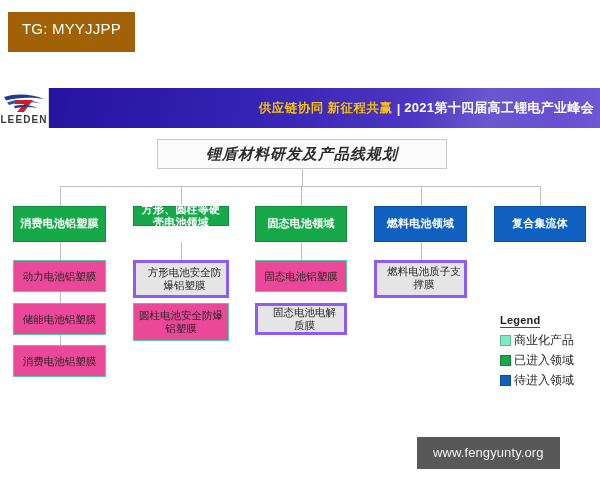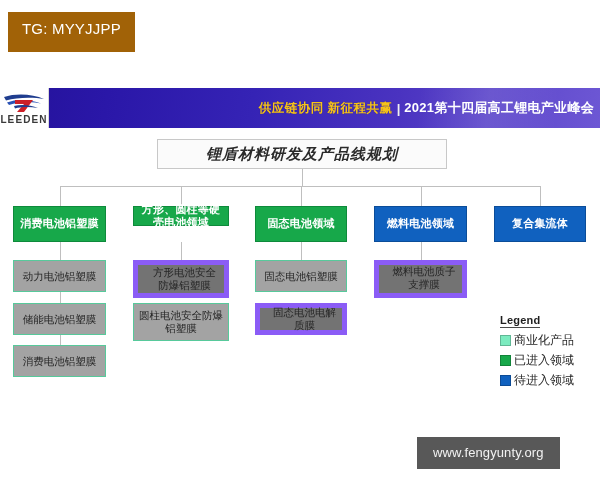--- a/index.html
+++ b/index.html
@@ -173,22 +173,22 @@
     font-size: 11px;
     font-weight: bold;
     letter-spacing: 0.2px;
   }
   .node.head.green  { background: #17a84a; border: 1px solid #0e8a3b; }
   .node.head.blue   { background: #1061bf; border: 1px solid #0b4d99; align-items: center; }
   .node.leaf {
     font-size: 10.5px;
     color: #262626;
   }
-  .node.leaf.mint  { background: #a3a3a3; border: 1px solid #57c99b; }
-  .node.leaf.plain { background: #737373; border: 5px solid #8b5cf6; padding-left: 10px; }
+  .node.leaf.mint  { background: #ec4899; border: 1px solid #57c99b; }
+  .node.leaf.plain { background: #e5e5e5; border: 3px solid #8b5cf6; padding-left: 10px; }
 
   
   #legend {
     position: absolute;
     left: 500px;
     top: 310px;
     width: 80px;
   }
   #legend-title {
     font-size: 11px;

